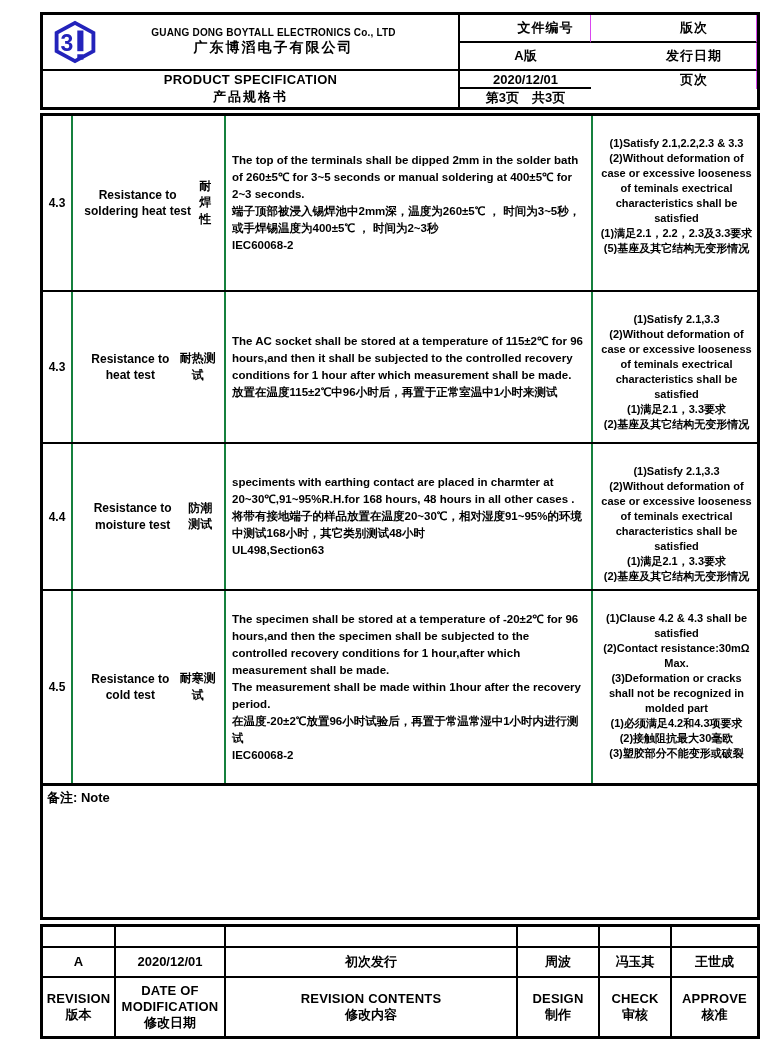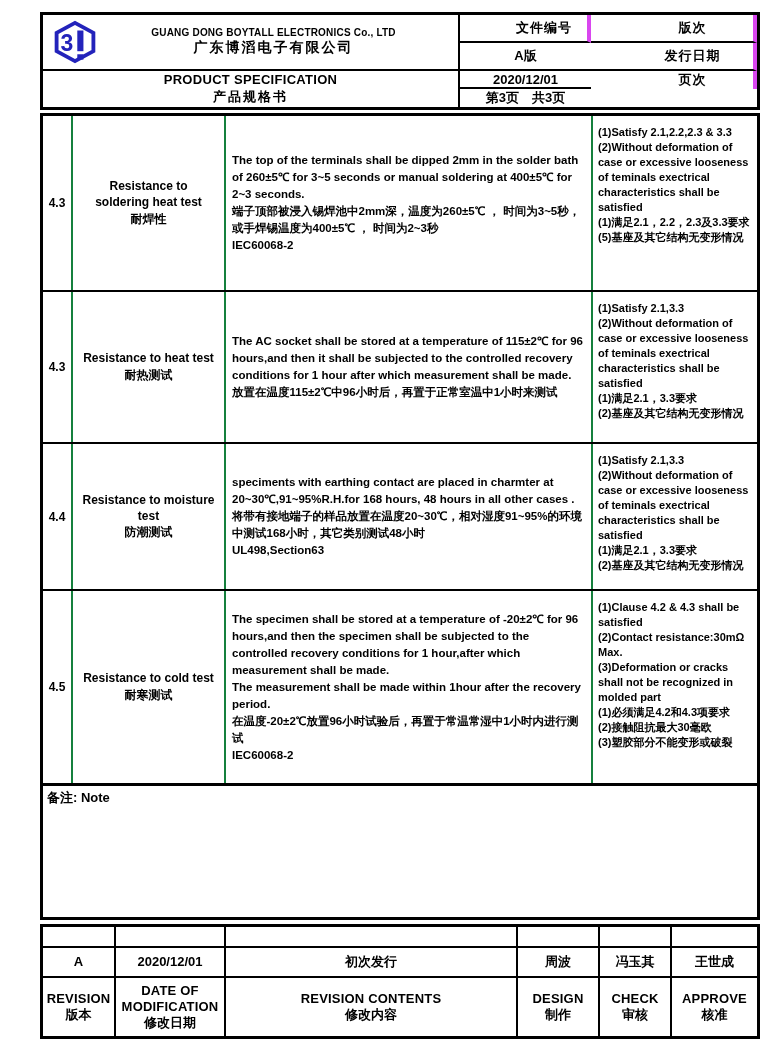--- a/index.html
+++ b/index.html
@@ -19,38 +19,38 @@
   .logo-wrap { flex:0 0 56px; display:flex; align-items:center; justify-content:center; }
   .company-names { flex:1; text-align:center; padding-right:10px; }
   .company-en { font-size:10px; letter-spacing:0.2px; }
   .company-cn { font-size:14px; letter-spacing:2px; margin-top:1px; }
   .spec-row { flex:1; display:flex; flex-direction:column; align-items:center; justify-content:center; }
   .doc-title-en { font-size:13px; letter-spacing:0.3px; }
   .doc-title-cn { font-size:13px; letter-spacing:2px; margin-top:1px; }
 
   .header-right { flex:1; display:grid; grid-template-columns:131px 1fr; grid-template-rows:28px 28px 1fr 1fr; }
   .hr-cell { display:flex; align-items:center; justify-content:center; font-size:13px; border-bottom:2px solid #000; }
-  .hr-label { border-right:4px solid #d946ef; letter-spacing:1px;padding-left:41px; }
+  .hr-label { border-right:1px solid #d946ef; letter-spacing:1px;padding-left:41px; }
   .hr-cell.last { border-bottom:none; }
 
   
   .spec-table { margin-top:3px; border:3px solid #000; }
   .spec-row-grid { display:grid; grid-template-columns:30px 153px 367px 1fr; border-bottom:2px solid #000; }
   .spec-row-grid.r0 { height:176px; }
   .spec-row-grid.r1 { height:152px; }
   .spec-row-grid.r2 { height:147px; }
   .spec-row-grid.r3 { height:192px; border-bottom:none; }
   .sc { border-right:2px solid #15803d; overflow:hidden; }
   .sc.lastcol { border-right:none; }
   .cell-no { display:flex; align-items:center; justify-content:center; font-size:12px; }
-  .cell-name { display:flex; flex-direction:column; align-items:center; justify-content:center; text-align:center; font-size:12px; line-height:1.35; padding:0 8px; }
+  .cell-name { display:flex; flex-direction:row; align-items:center; justify-content:center; text-align:center; font-size:12px; line-height:1.35; padding:0 8px; }
   .cell-name .cn { margin-top:1px;font-family:Liberation Mono, monospace; }
   .cell-proc { display:flex; align-items:center; padding:2px 4px 2px 6px; }
   .cell-proc .txt { font-size:11.5px; line-height:17px; white-space:pre-line; }
-  .cell-crit { padding:9px 2px 0 5px; }
+  .cell-crit { padding:20px 2px 0 5px;text-align:center; }
   .cell-crit .txt { font-size:11px; line-height:15px; white-space:pre-line; }
 
   
   .note-box { border:3px solid #000; border-top:none; height:134px; padding:3px 2px 0 4px; font-size:13px; }
 
   
   .rev-table { margin-top:4px; border:3px solid #000; }
   .rev-row { display:grid; grid-template-columns:73px 110px 292px 82px 72px 1fr; border-bottom:2px solid #000; }
   .rev-row.empty { height:21px; }
   .rev-row.data { height:30px; }

